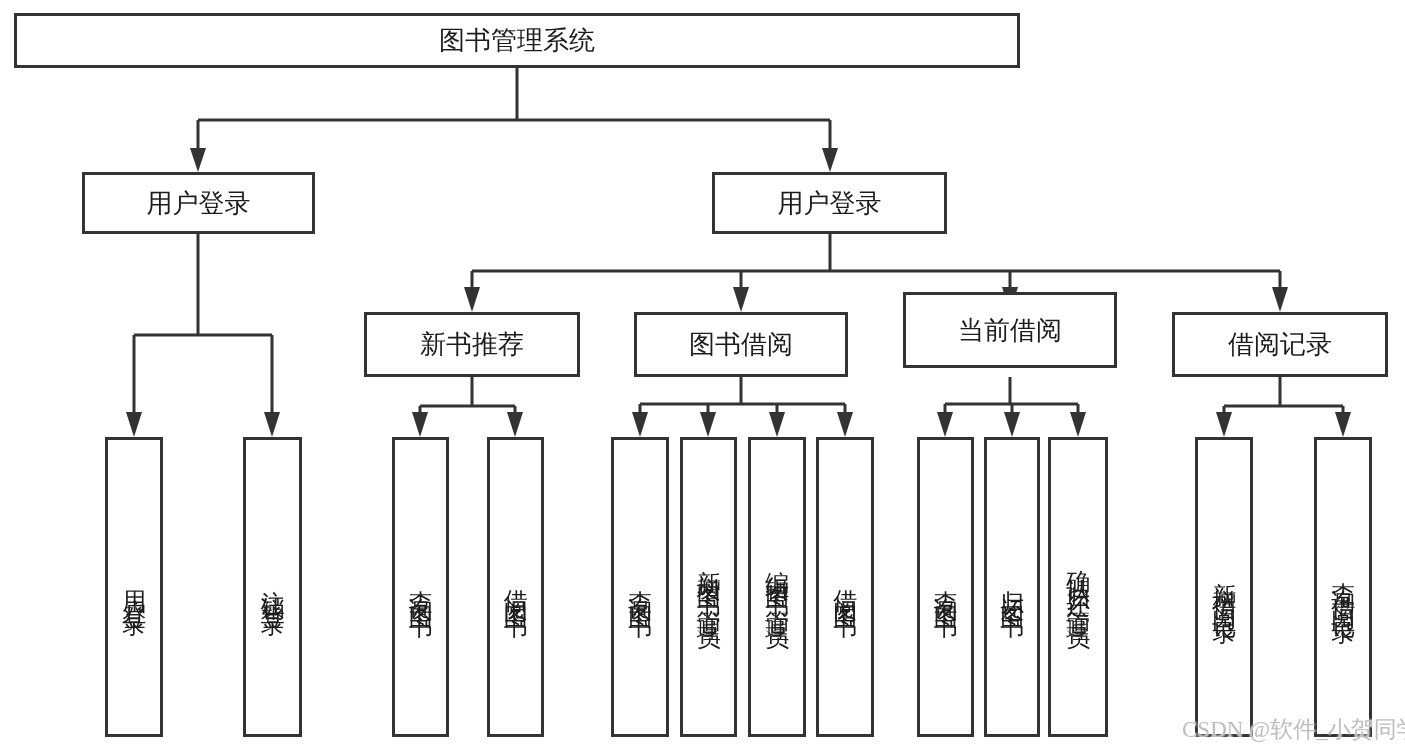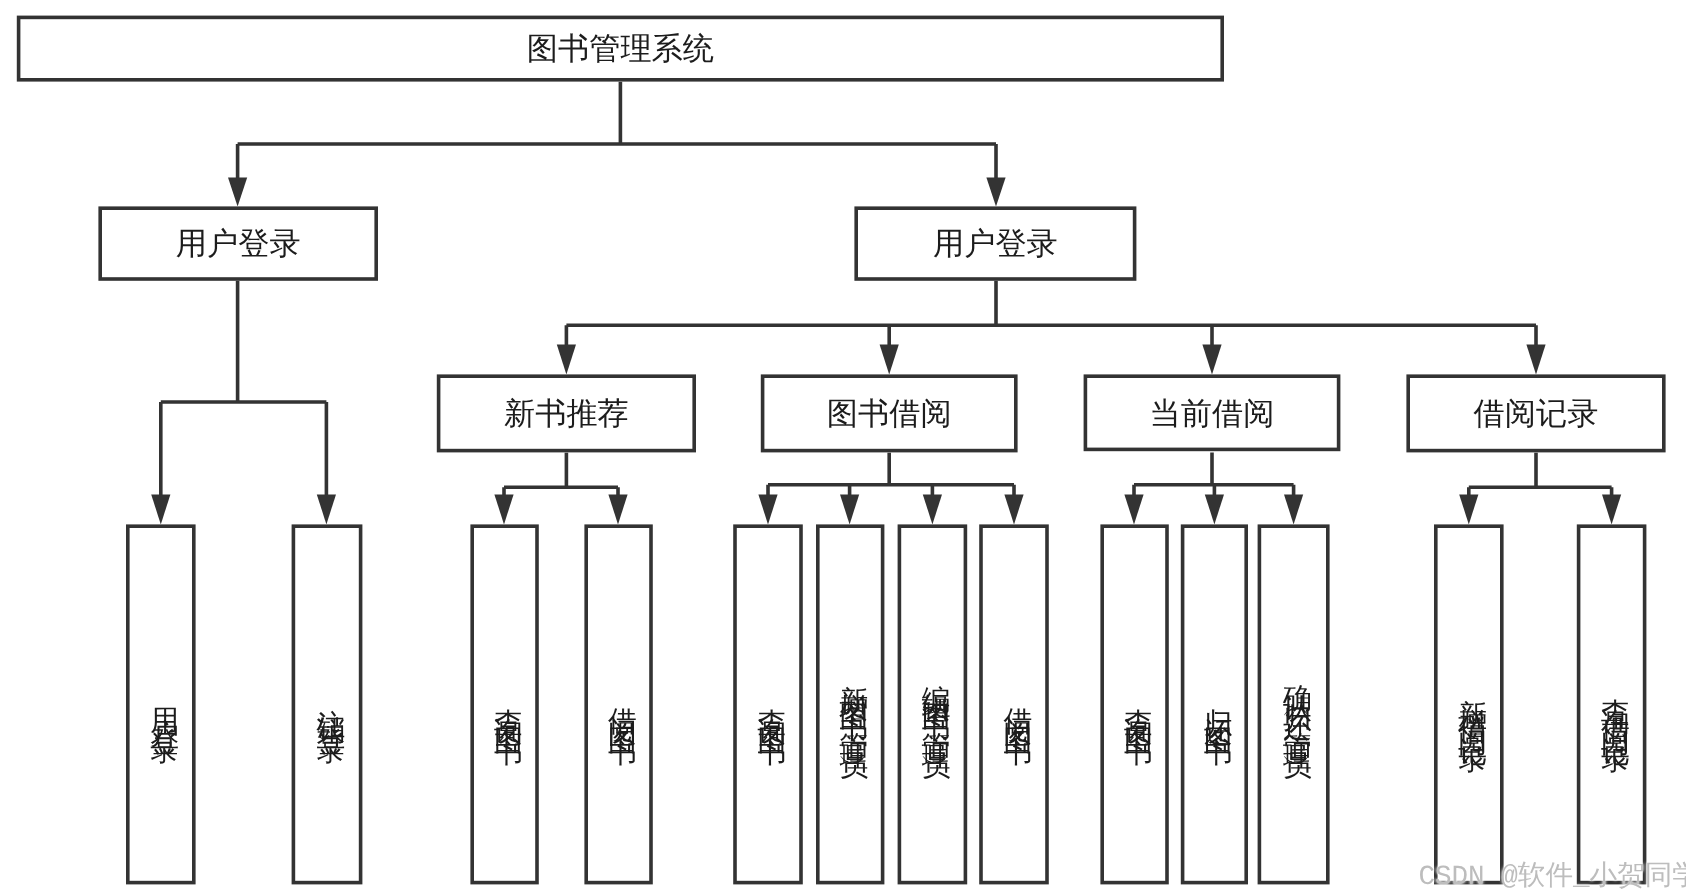--- a/index.html
+++ b/index.html
@@ -1,21 +1,21 @@
 <!DOCTYPE html>
 <html><head>
 <meta charset="utf-8">
 <style>
   html, body { margin: 0; padding: 0; background: #ffffff; }
   .stage {
     position: relative;
     width: 1405px;
     height: 747px;
     background: #ffffff;
-    font-family: Liberation Mono, monospace;
+    font-family: Liberation Serif, serif;
     overflow: hidden;
   }
   .connectors {
     position: absolute;
     left: 0; top: 0;
     width: 1405px; height: 747px;
   }
   .connectors path {
     stroke: #333333;
     stroke-width: 3;
@@ -131,21 +131,21 @@
   <div class="node lvl" style="left:712px;top:172px;width:235px;height:62px">
     <span>用户登录</span>
   </div>
 
   <div class="node lvl" style="left:364px;top:312px;width:216px;height:65px">
     <span>新书推荐</span>
   </div>
   <div class="node lvl" style="left:634px;top:312px;width:214px;height:65px">
     <span>图书借阅</span>
   </div>
-  <div class="node lvl" style="left:903px;top:312px;width:214px;height:64px">
+  <div class="node lvl" style="left:903px;top:292px;width:214px;height:76px">
     <span>当前借阅</span>
   </div>
   <div class="node lvl" style="left:1172px;top:312px;width:216px;height:65px">
     <span>借阅记录</span>
   </div>
 
   <div class="node leaf" style="left:105px;width:58px">
     <span>用户登录</span>
   </div>
   <div class="node leaf" style="left:243px;width:59px">

